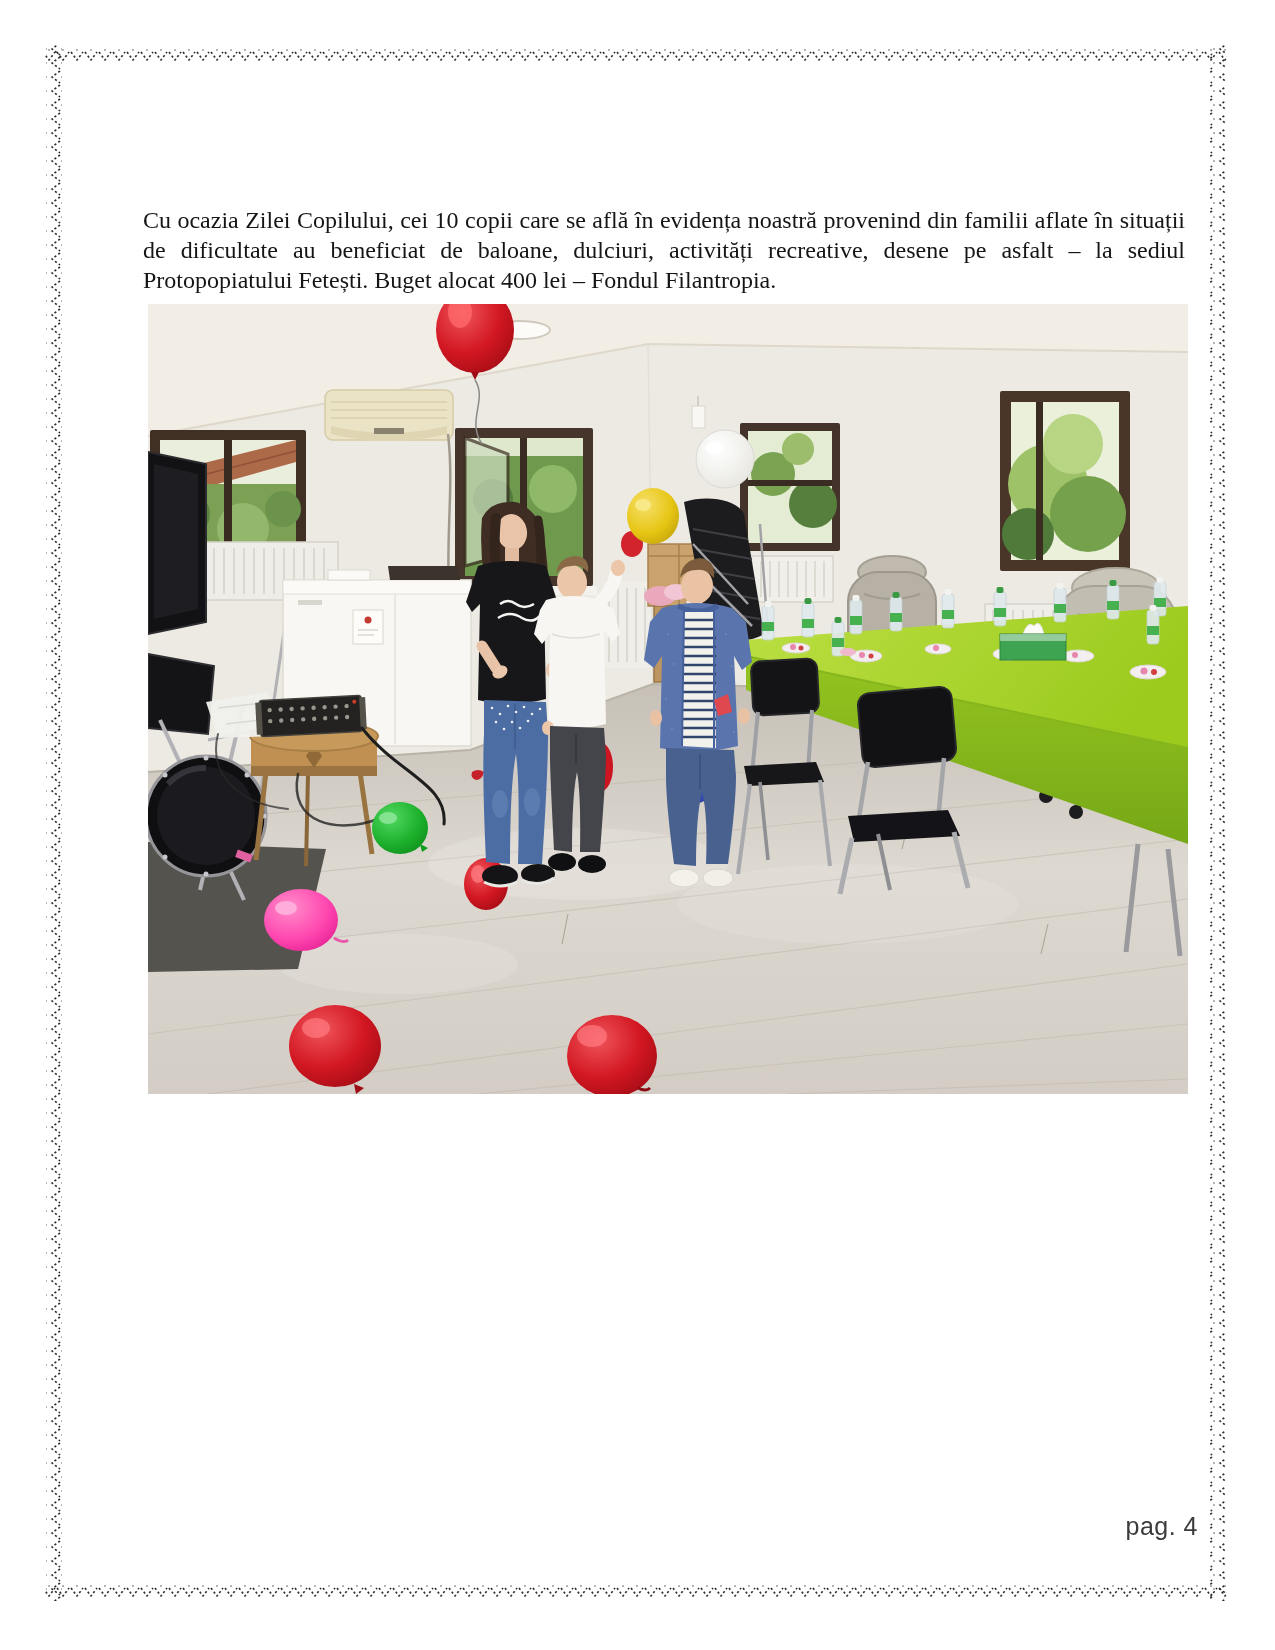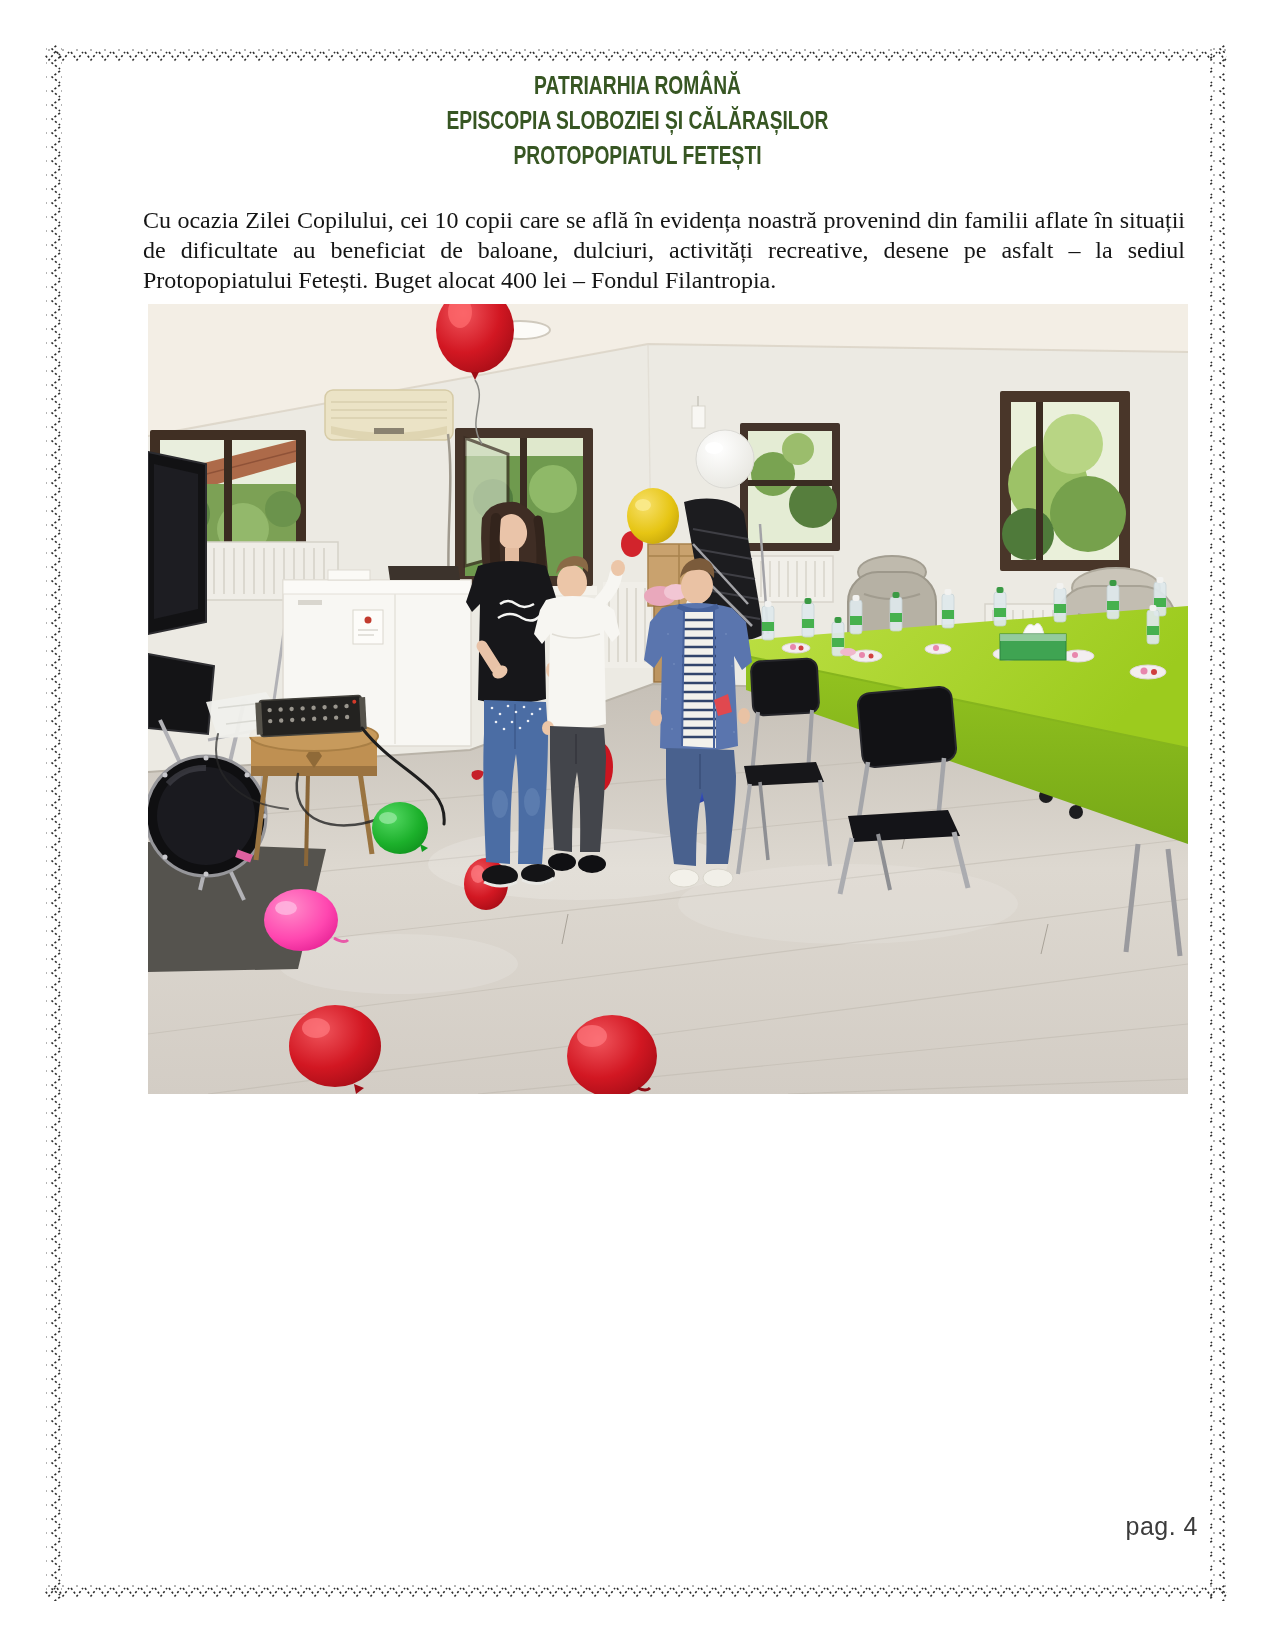--- a/index.html
+++ b/index.html
@@ -43,25 +43,20 @@
         <path d="M1,4 L7,12 L13,4" fill="none" stroke="#2e2e2e" stroke-width="1.6" stroke-dasharray="2.2 2.4"></path>
         <circle cx="7" cy="2" r="0.7" fill="#2e2e2e"></circle>
       </pattern>
     </defs>
     <rect x="45" y="46" width="1182" height="16" fill="url(#zzh)"></rect>
     <rect x="45" y="1585" width="1182" height="16" fill="url(#zzh)"></rect>
     <rect x="46" y="45" width="16" height="1556" fill="url(#zzv)"></rect>
     <rect x="1210" y="45" width="16" height="1556" fill="url(#zzv)"></rect>
   </svg>
 
-  <div class="hdr">
-    <div class="hline">PATRIARHIA ROMÂNĂ</div>
-    <div class="hline">EPISCOPIA SLOBOZIEI ȘI CĂLĂRAȘILOR</div>
-    <div class="hline">PROTOPOPIATUL FETEȘTI</div>
-  </div>
 
   <div class="para">Cu ocazia Zilei Copilului, cei 10 copii care se află în evidența noastră provenind din familii aflate în situații de dificultate au beneficiat de baloane, dulciuri, activități recreative, desene pe asfalt – la sediul Protopopiatului Fetești. Buget alocat 400 lei – Fondul Filantropia.</div>
 
   <div class="photo" aria-label="Three children playing with balloons indoors: girl in black t-shirt and jeans, boy in white long-sleeve shirt, boy in blue jacket with striped shirt; drum kit at left, long table with bright green tablecloth, water bottles, tissue box and chairs at right; red, pink, green, blue, yellow and white balloons on the light gray laminate floor.">
     <svg width="1040" height="790" viewBox="0 0 1040 790" xmlns="http://www.w3.org/2000/svg">
       <defs>
         <linearGradient id="floorG" x1="0" y1="0" x2="0" y2="1">
           <stop offset="0" stop-color="#c6c0b7"></stop>
             <stop offset="0.45" stop-color="#ddd8d0"></stop>
             <stop offset="1" stop-color="#d3cdc5"></stop>

